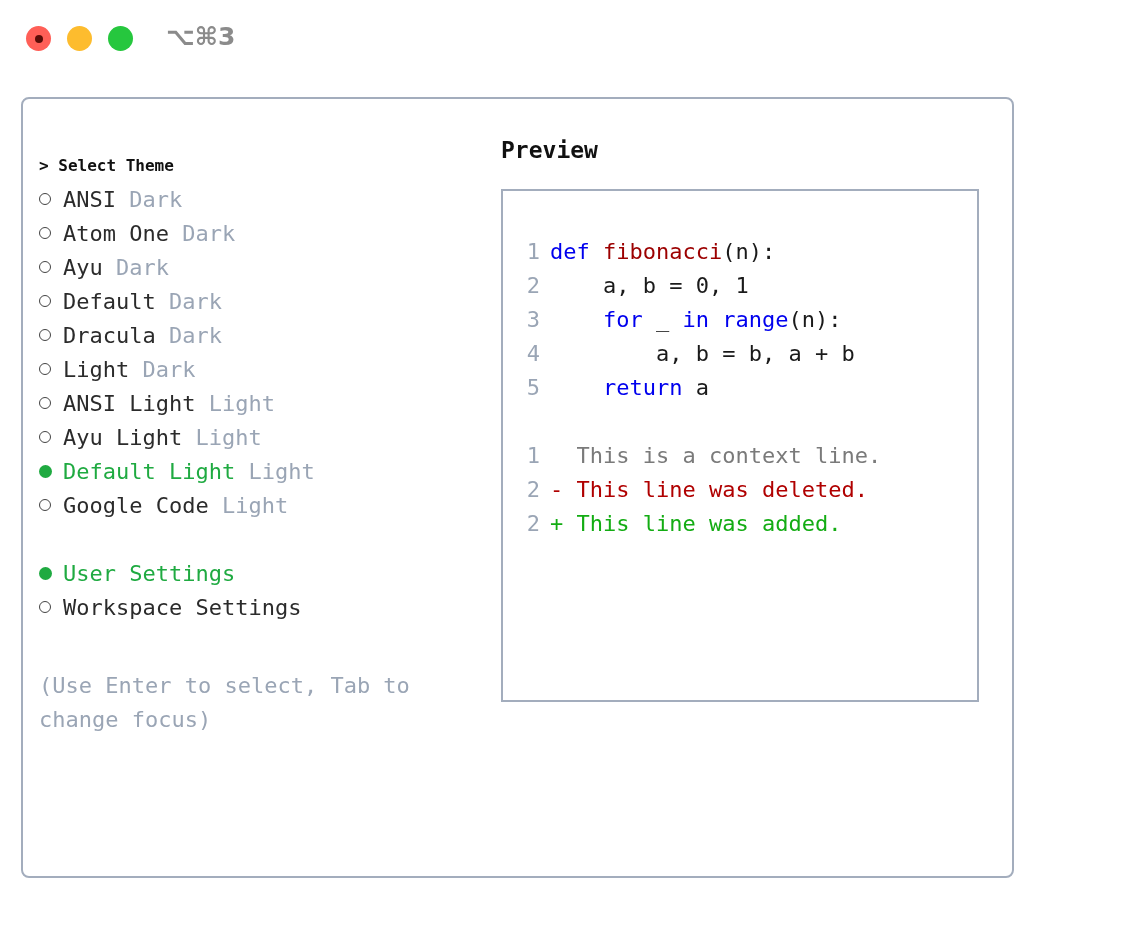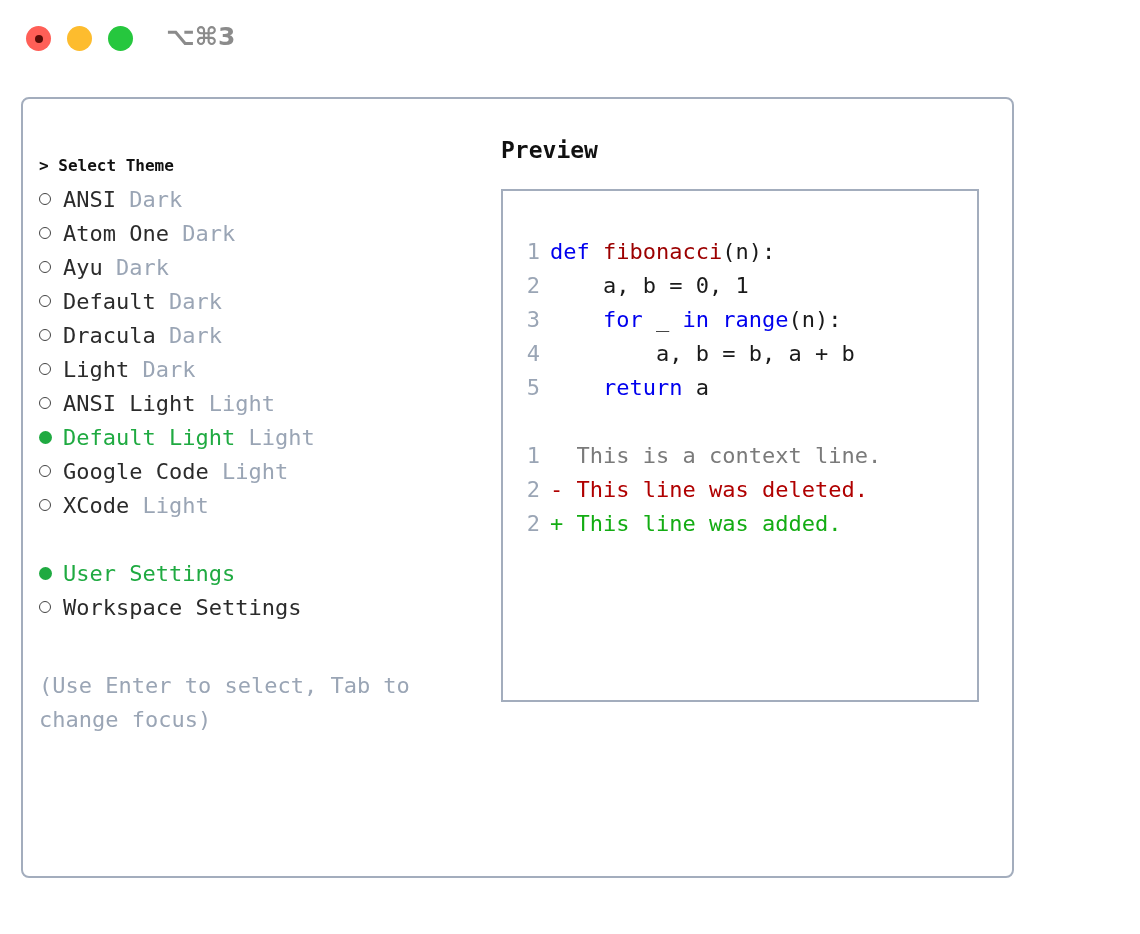--- a/index.html
+++ b/index.html
@@ -211,23 +211,23 @@
     <div id="left-col">
       <div class="row list-header">&gt; Select Theme</div>
       <div id="theme-list">
           <div class="row"><span class="marker"><span class="bullet-ring"></span></span><span class="name">ANSI</span><span> </span><span class="tag">Dark</span></div>
           <div class="row"><span class="marker"><span class="bullet-ring"></span></span><span class="name">Atom One</span><span> </span><span class="tag">Dark</span></div>
           <div class="row"><span class="marker"><span class="bullet-ring"></span></span><span class="name">Ayu</span><span> </span><span class="tag">Dark</span></div>
           <div class="row"><span class="marker"><span class="bullet-ring"></span></span><span class="name">Default</span><span> </span><span class="tag">Dark</span></div>
           <div class="row"><span class="marker"><span class="bullet-ring"></span></span><span class="name">Dracula</span><span> </span><span class="tag">Dark</span></div>
           <div class="row"><span class="marker"><span class="bullet-ring"></span></span><span class="name">Light</span><span> </span><span class="tag">Dark</span></div>
           <div class="row"><span class="marker"><span class="bullet-ring"></span></span><span class="name">ANSI Light</span><span> </span><span class="tag">Light</span></div>
+          <div class="row"><span class="marker"><span class="bullet-ring"></span></span><span class="name">Ayu Light</span><span> </span><span class="tag">Light</span></div>
           <div class="row selected"><span class="marker"><span class="bullet-dot"></span></span><span class="name">Default Light</span><span> </span><span class="tag">Light</span></div>
           <div class="row"><span class="marker"><span class="bullet-ring"></span></span><span class="name">Google Code</span><span> </span><span class="tag">Light</span></div>
-          <div class="row"><span class="marker"><span class="bullet-ring"></span></span><span class="name">XCode</span><span> </span><span class="tag">Light</span></div>
         </div>
 
       <div class="spacer"></div>
 
       <div id="apply-list">
           <div class="row selected"><span class="marker"><span class="bullet-dot"></span></span><span class="name">User Settings</span></div>
           <div class="row"><span class="marker"><span class="bullet-ring"></span></span><span class="name">Workspace Settings</span></div>
         </div>
 
       <div id="hint">(Use Enter to select, Tab to change focus)</div>

